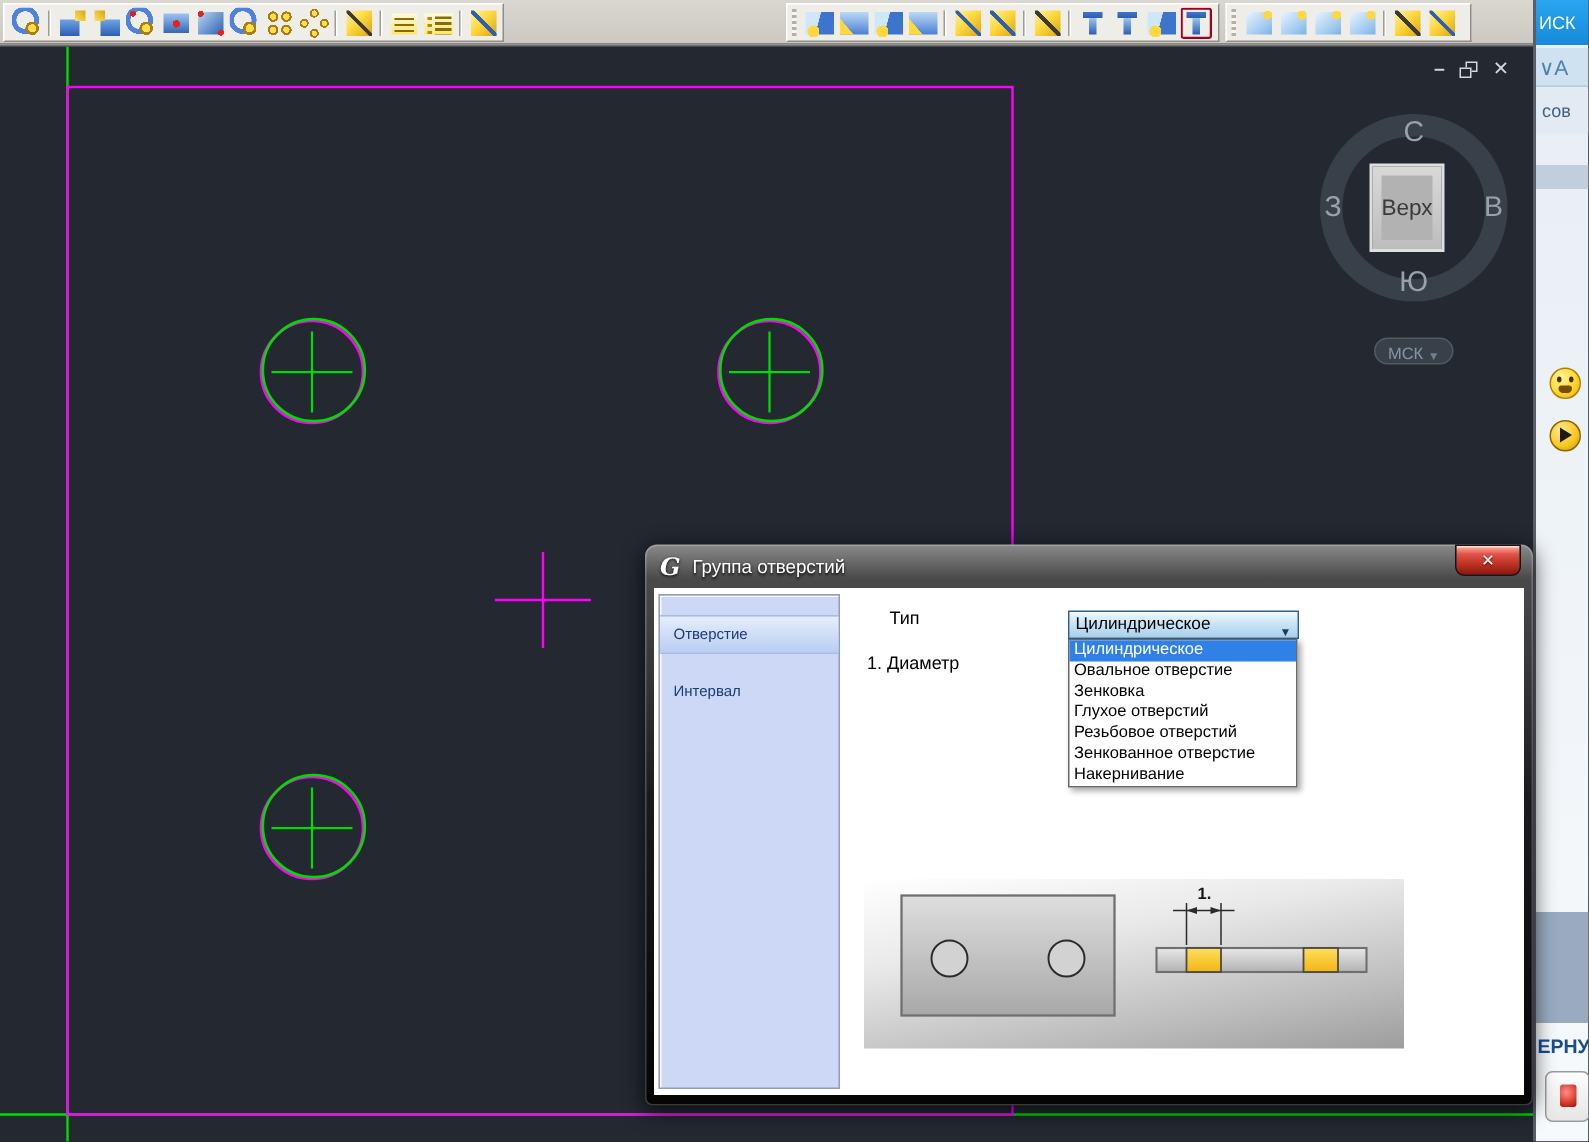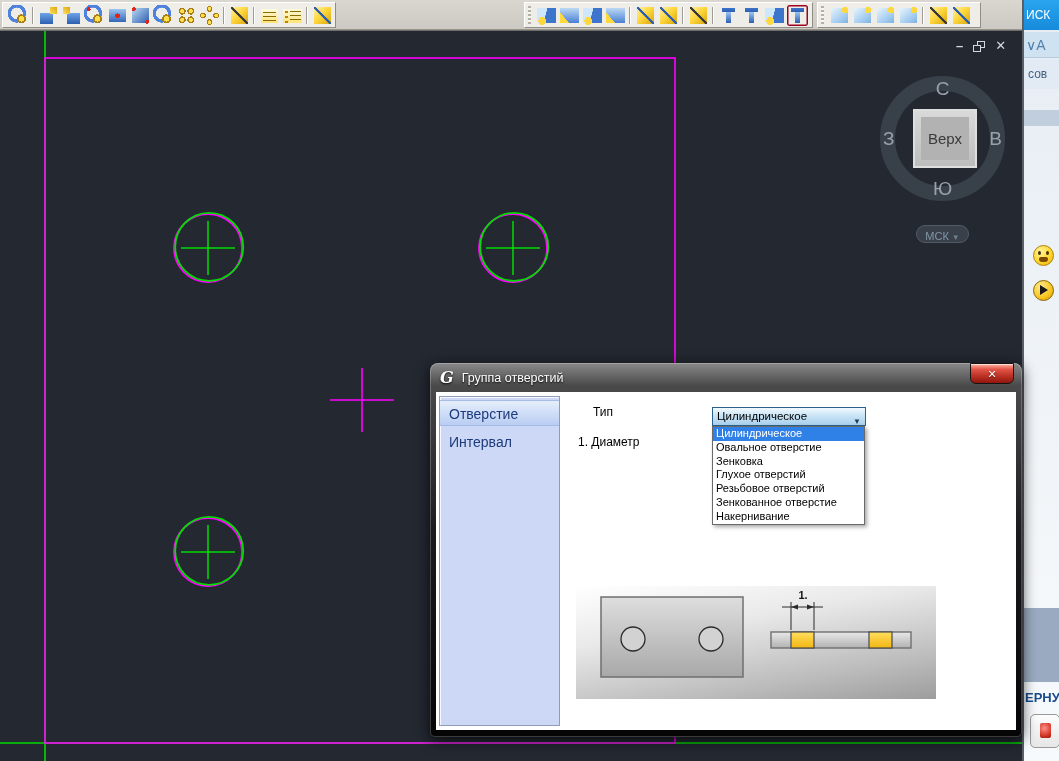--- a/index.html
+++ b/index.html
@@ -90,21 +90,21 @@
   .wc-rest .b { position:absolute; right:0; top:0; width:8px; height:7px; border:1px solid #d4d8dd; }
   .wc-rest .f { position:absolute; left:0; bottom:0; width:8px; height:7px; border:1px solid #d4d8dd; background:#232831; }
 
   .vcube { position:absolute; left:880px; top:45px; width:125px; height:125px; }
   .vring { position:absolute; inset:0; border-radius:50%; border:15px solid #3a414b; opacity:.95; }
   .vlabel { position:absolute; color:#99a1ab; font-size:19px; }
   .vl-n { left:50%; top:2px; transform:translateX(-50%); }
   .vl-s { left:50%; bottom:1px; transform:translateX(-50%); }
   .vl-e { right:3px; top:50%; transform:translateY(-50%); }
   .vl-w { left:3px; top:50%; transform:translateY(-50%); }
-  .vsquare { position:absolute; left:33px; top:33px; width:64px; height:59px;
+  .vsquare { position:absolute; left:33px; top:33px; width:50px; height:59px;
     background:linear-gradient(#d9d9d9,#bdbdbd); border:2px solid #dedede; }
   .vsquare .inner { position:absolute; inset:6px; background:#b2b2b2;
     display:flex; align-items:center; justify-content:center; color:#3a3a3a; font-size:15px; }
   .vcs { position:absolute; left:916px; top:194px; width:53px; height:18px; border-radius:9px;
     background:#39404a; border:1px solid #525a66; color:#8296a6; font-size:11px;
     display:flex; align-items:flex-end; justify-content:center; gap:3px; }
   .vcs .caret { font-size:8px; color:#6b7f90; }
 
   
   .dlg { position:absolute; left:430px; top:363px; width:592px; height:374px;
@@ -119,21 +119,21 @@
     font-weight:bold; font-size:16px; margin-right:8px; color:#fff; }
   .dlg-close { position:absolute; right:8px; top:0; width:44px; height:21px;
     border-radius:0 0 6px 6px; border:1px solid #141414;
     background:linear-gradient(#ffb8a8 0%, #e25548 28%, #c03428 60%, #8f150c 100%);
     box-shadow:inset 0 1px 0 rgba(255,255,255,.55);
     color:#fff; font-size:11px; font-weight:bold; text-align:center; line-height:20px;
     text-shadow:0 1px 1px #5a0a04; }
   .dlg-client { position:absolute; left:6px; top:29px; right:6px; bottom:7px; background:#ffffff; }
   .dlg-side { position:absolute; left:3px; top:4px; bottom:4px; width:121px;
     background:#ccd8f6; border:1px solid #8f9dbb; box-shadow:inset 1px 1px 0 rgba(255,255,255,.85); }
-  .tab { height:26px; line-height:26px; padding-left:9px; font-size:14px; color:#1d3a7c; margin-top:3px; }
+  .tab { height:26px; line-height:26px; padding-left:9px; font-size:10px; color:#1d3a7c; margin-top:13px; }
   .tab.sel { background:linear-gradient(#e5eefc,#b9cdf2);
     border-top:1px solid #a6bce6; border-bottom:1px solid #a6bce6; }
   .dlg-main { position:absolute; left:125px; top:0; right:0; bottom:0; }
   .lbl { position:absolute; font-size:12px; color:#000; }
   .lbl-type { left:32px; top:13px; }
   .lbl-diam { left:17px; top:43px; }
   .combo { position:absolute; left:151px; top:15px; width:154px; height:19px;
     border:1px solid #2c628b; background:linear-gradient(#f2f9fe,#c9e4f6 45%,#a9d0ec);
     font-size:11.5px; color:#000; line-height:17px; padding-left:4px; }
   .combo .caret { position:absolute; right:4px; top:5px; font-size:8px; color:#1e3c55; }

